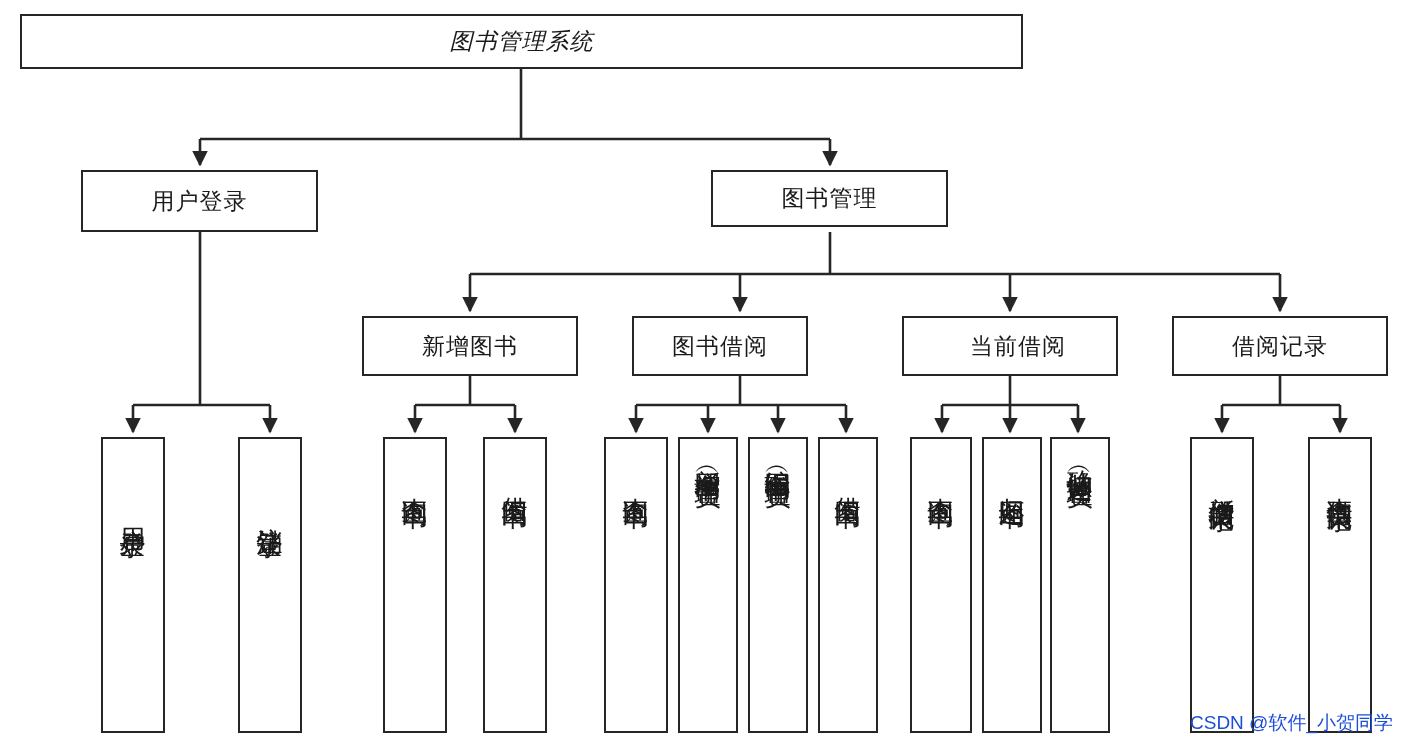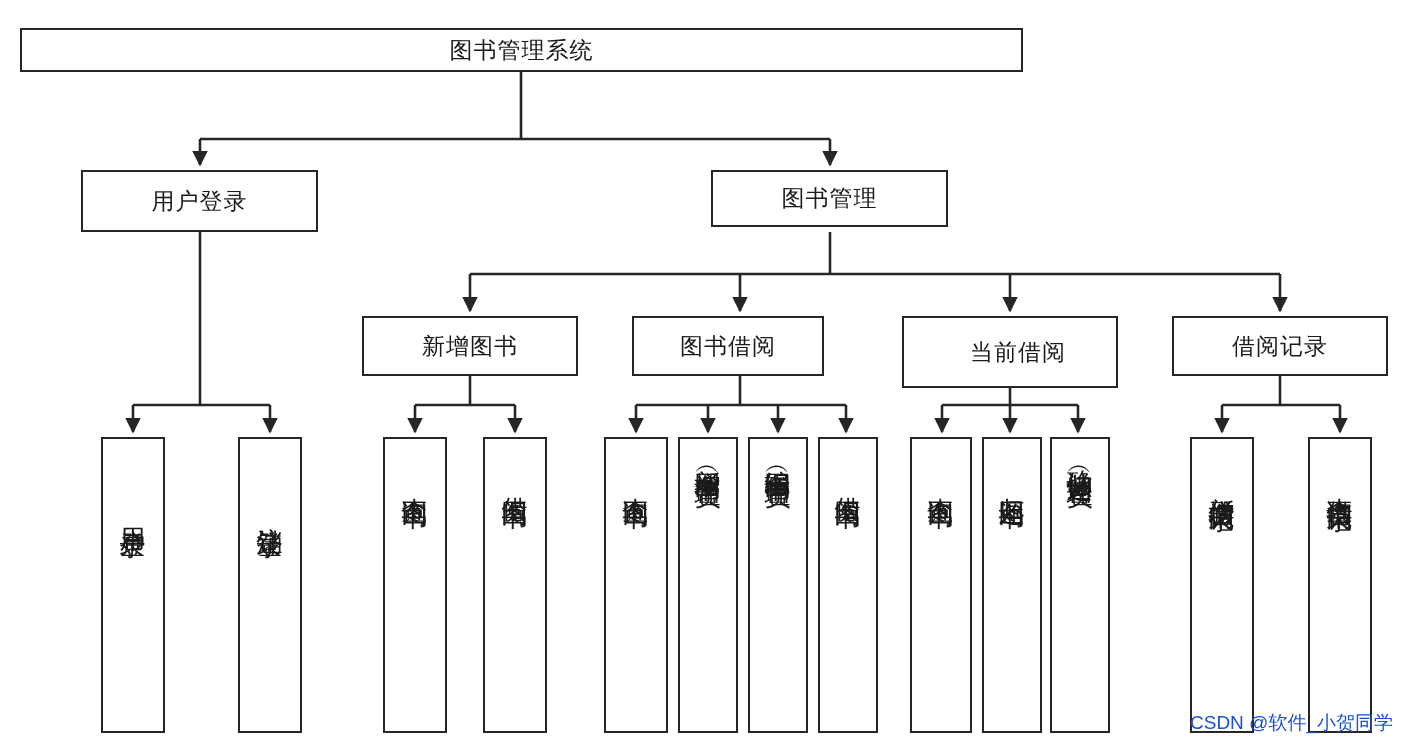--- a/index.html
+++ b/index.html
@@ -127,41 +127,41 @@
       <path d="M 1010 405 L 1010 432" marker-end="url(#arrow)"></path>
       <path d="M 1078 405 L 1078 432" marker-end="url(#arrow)"></path>
 
       <path d="M 1280 376 L 1280 405"></path>
       <path d="M 1222 405 L 1340 405"></path>
       <path d="M 1222 405 L 1222 432" marker-end="url(#arrow)"></path>
       <path d="M 1340 405 L 1340 432" marker-end="url(#arrow)"></path>
     </g>
   </svg>
 
-  <div class="node node-h node-root" style="left:20px; top:28px; width:1003px; height:44px;">
+  <div class="node node-h node-root" style="left:20px; top:14px; width:1003px; height:55px;font-style:italic;">
     <span>图书管理系统</span>
   </div>
 
   <div class="node node-h" style="left:81px; top:170px; width:237px; height:62px;">
     <span>用户登录</span>
   </div>
 
   <div class="node node-h" style="left:711px; top:170px; width:237px; height:57px;">
     <span>图书管理</span>
   </div>
 
   <div class="node node-h" style="left:362px; top:316px; width:216px; height:60px;">
     <span>新增图书</span>
   </div>
 
-  <div class="node node-h" style="left:632px; top:316px; width:192px; height:60px;">
+  <div class="node node-h" style="left:632px; top:316px; width:176px; height:60px;">
     <span>图书借阅</span>
   </div>
 
-  <div class="node node-h" style="left:902px; top:316px; width:216px; height:72px;padding-left:16px;">
+  <div class="node node-h" style="left:902px; top:316px; width:216px; height:60px;padding-left:16px;">
     <span>当前借阅</span>
   </div>
 
   <div class="node node-h" style="left:1172px; top:316px; width:216px; height:60px;">
     <span>借阅记录</span>
   </div>
 
   <div class="node node-v" style="left:101px; top:437px; width:64px; height:296px;">
     <span class="vtext vtext-pad">用户登录</span>
   </div>

